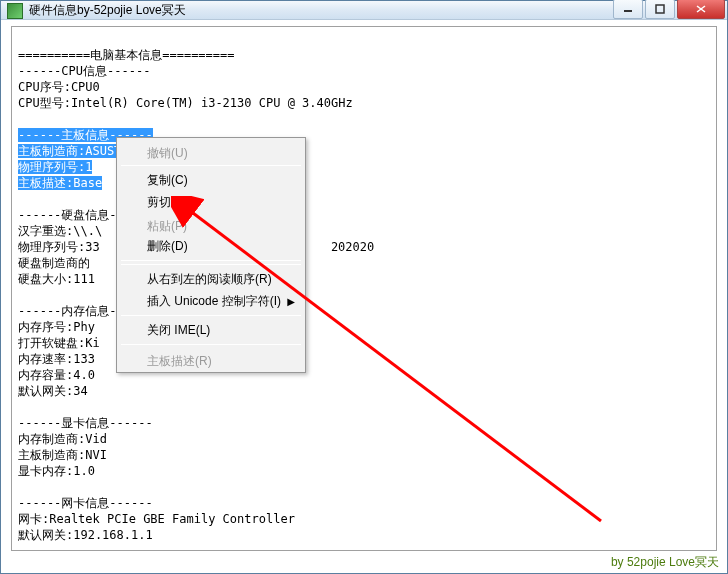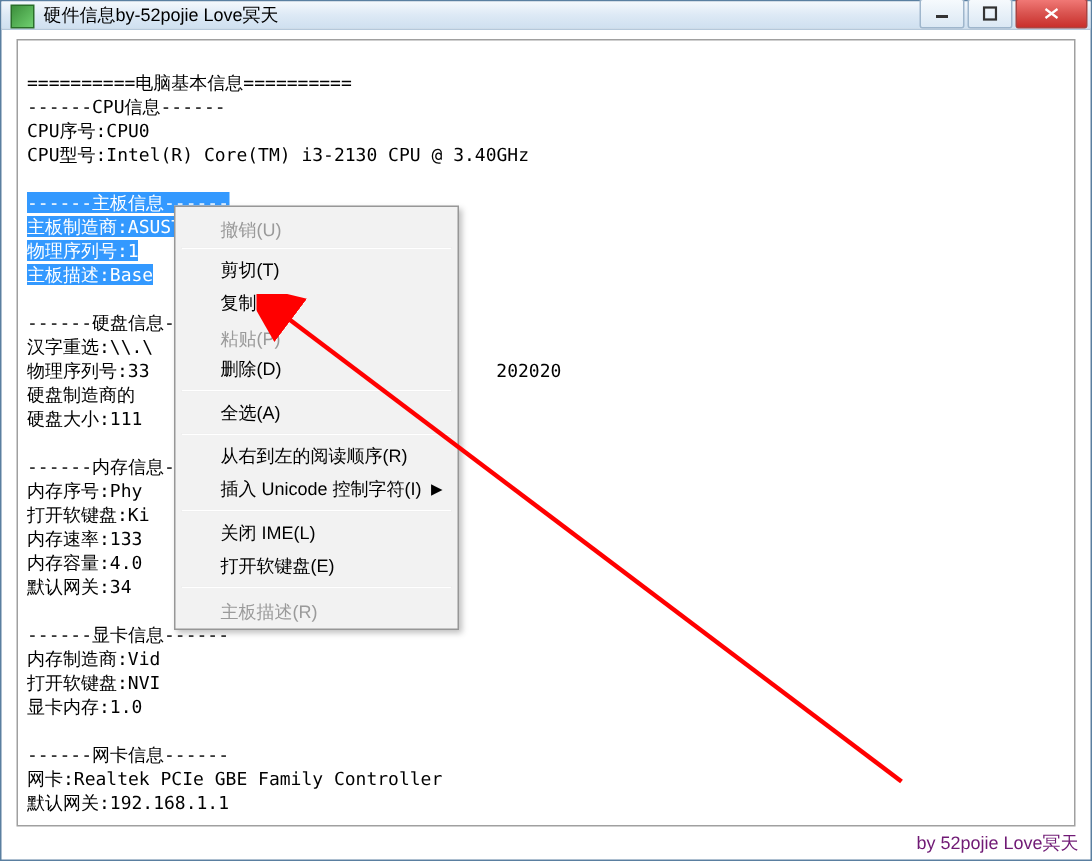--- a/index.html
+++ b/index.html
@@ -76,21 +76,21 @@
     background: #3399ff;
     color: #fff;
   }
   .footer {
     height: 20px;
     padding: 0 8px 2px 0;
     display: flex;
     justify-content: flex-end;
     align-items: center;
     font-size: 12px;
-    color: #701a75;
+    color: #4d7c0f;
   }
   .context-menu {
     position: absolute;
     left: 115px;
     top: 136px;
     width: 190px;
     background: #f2f2f2;
     border: 1px solid #979797;
     box-shadow: 2px 2px 4px rgba(0,0,0,0.25);
     padding: 2px;
@@ -173,21 +173,21 @@
 
 <span>------内存信息------</span>
 <span>内存序号:Phy</span>
 <span>打开软键盘:Ki</span>
 <span>内存速率:133</span>
 <span>内存容量:4.0</span>
 <span>默认网关:34</span>
 
 <span>------显卡信息------</span>
 <span>内存制造商:Vid</span>
-<span>打开软键盘:NVI</span>
+<span>主板制造商:NVI</span>
 <span>显卡内存:1.0</span>
 
 <span>------网卡信息------</span>
 <span>网卡:Realtek PCIe GBE Family Controller</span>
 <span>默认网关:192.168.1.1</span>
 
 
 
 
 </div>
@@ -196,49 +196,43 @@
   <div class="footer">
     <span>by 52pojie Love冥天</span>
   </div>
 
   <div class="context-menu">
     <div class="menu-item disabled">
         <span>撤销(U)</span>
       </div>
     <div class="menu-sep"></div>
     <div class="menu-item">
+        <span>复制(C)</span>
+      </div>
+    <div class="menu-item">
         <span>剪切(T)</span>
-      </div>
-    <div class="menu-item">
-        <span>复制(C)</span>
       </div>
     <div class="menu-item disabled">
         <span>粘贴(P)</span>
       </div>
     <div class="menu-item">
         <span>删除(D)</span>
       </div>
     <div class="menu-sep"></div>
-    <div class="menu-item">
-        <span>全选(A)</span>
-      </div>
     <div class="menu-sep"></div>
     <div class="menu-item">
         <span>从右到左的阅读顺序(R)</span>
       </div>
     <div class="menu-item">
         <span>插入 Unicode 控制字符(I)</span>
         <span class="arrow">▶</span>
       </div>
     <div class="menu-sep"></div>
     <div class="menu-item">
         <span>关闭 IME(L)</span>
-      </div>
-    <div class="menu-item">
-        <span>打开软键盘(E)</span>
       </div>
     <div class="menu-sep"></div>
     <div class="menu-item disabled">
         <span>主板描述(R)</span>
       </div>
   </div>
 
   <svg class="red-arrow" width="440" height="340">
     <defs>
       <marker id="ah" markerWidth="14" markerHeight="14" refX="2" refY="6" orient="auto">

